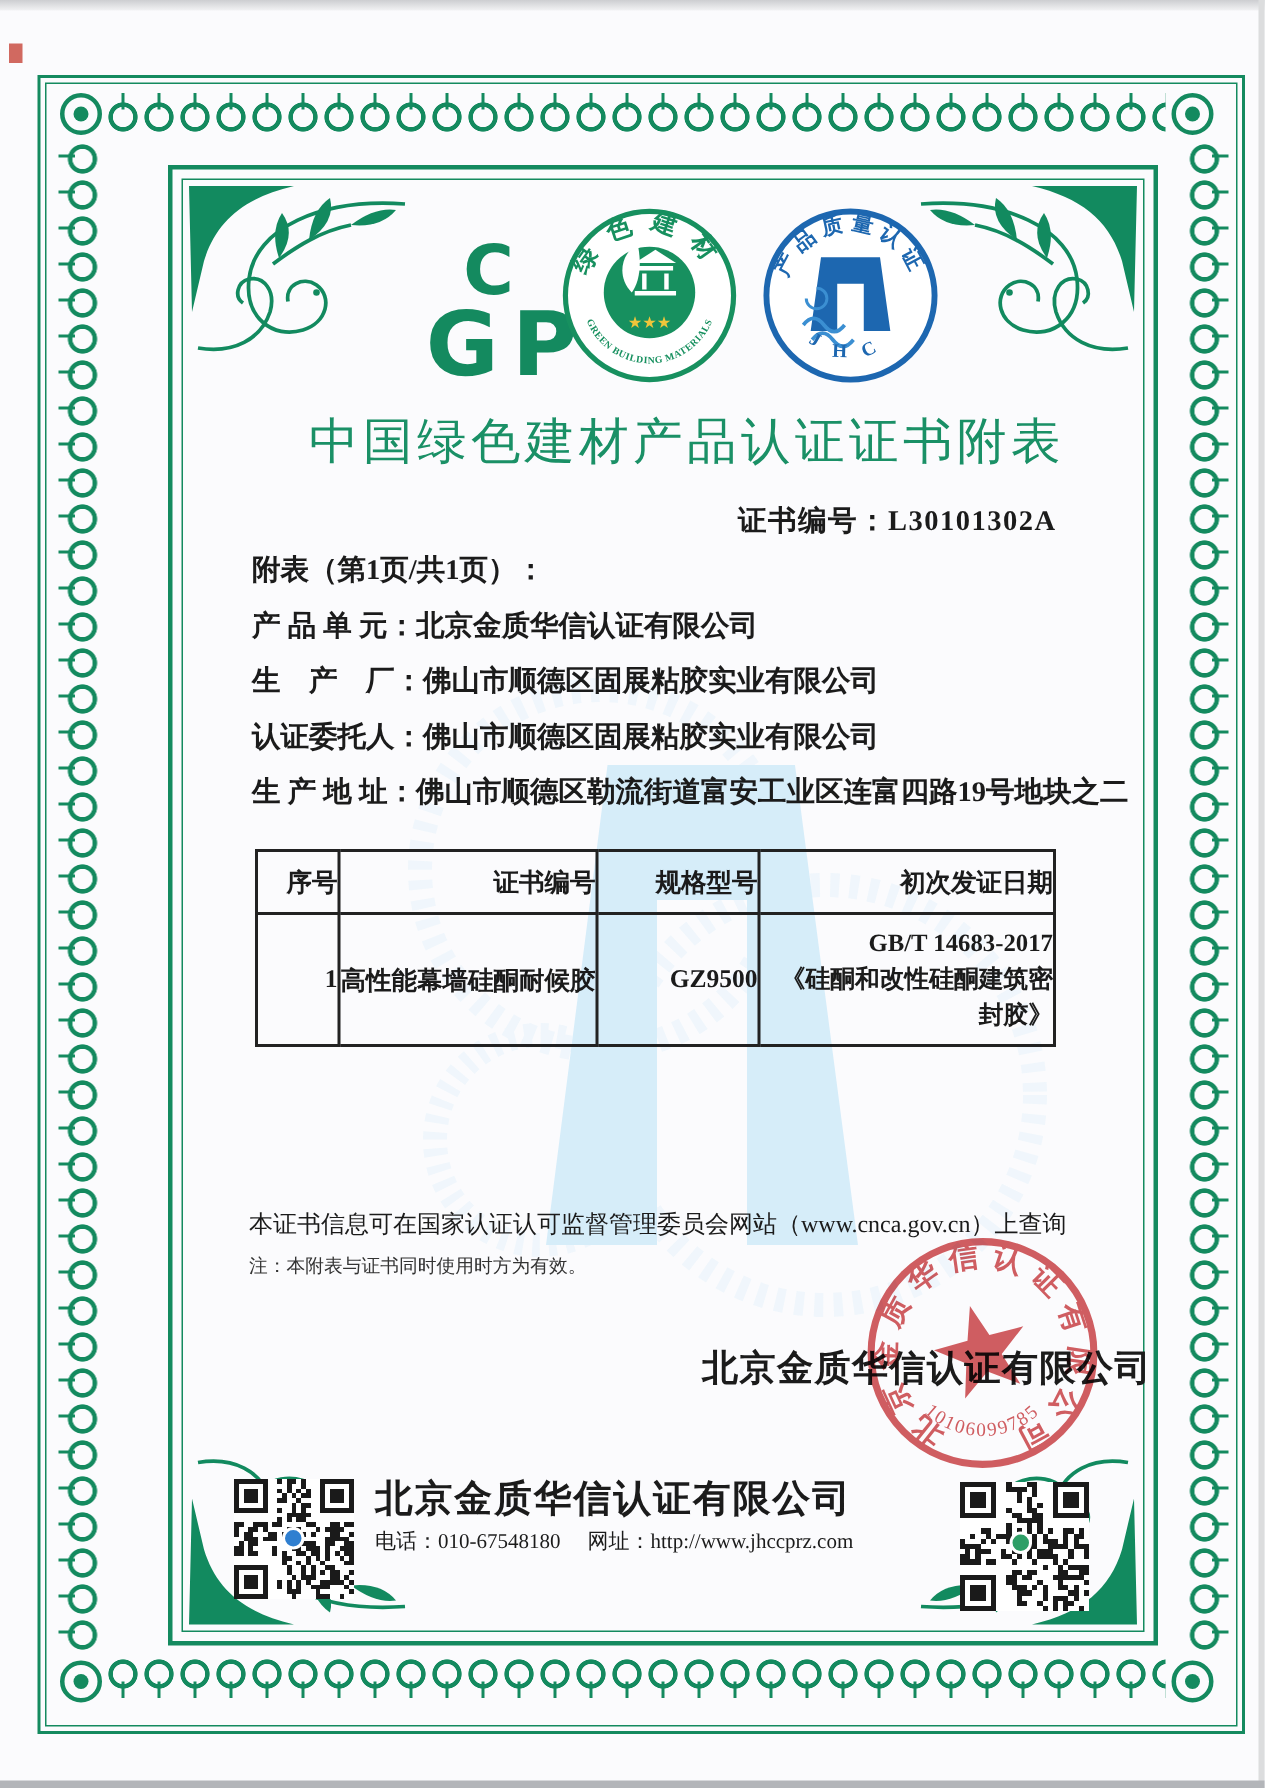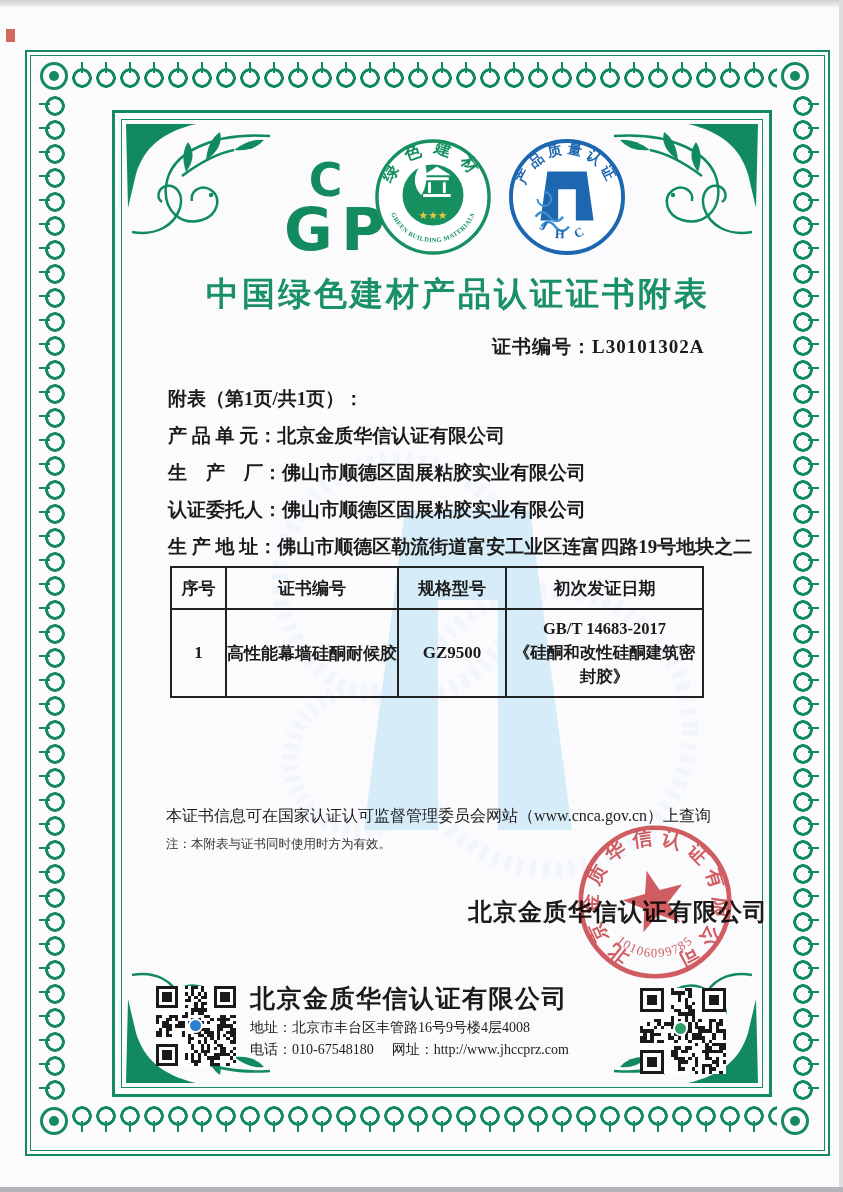--- a/index.html
+++ b/index.html
@@ -54,26 +54,26 @@
 
   
   .watermark{left:250px;top:430px;width:450px;height:470px;opacity:.55;pointer-events:none;}
 
   
   .logo-cgp{left:282px;top:148px;width:110px;height:108px;}
   .badge-green{left:374px;top:138px;width:118px;height:118px;}
   .badge-blue{left:508px;top:138px;width:118px;height:118px;}
 
   
-  .title{left:112px;width:692px;top:272px;text-align:center;font-size:33px;font-weight:bold;
+  .title{left:112px;width:692px;top:272px;text-align:center;font-size:33px;font-weight:normal;
          color:var(--title-green);letter-spacing:3px;}
   .cert-no{left:492px;top:334px;font-size:19px;font-weight:600;letter-spacing:1px;}
-  .fields{left:168px;top:380px;font-size:19px;font-weight:600;line-height:37px;white-space:nowrap;}
+  .fields{left:168px;top:362px;font-size:19px;font-weight:600;line-height:37px;white-space:nowrap;}
   .ctable{left:170px;top:566px;width:532px;border-collapse:collapse;table-layout:fixed;
-          font-size:17px;font-weight:600;text-align:center;}
+          font-size:17px;font-weight:600;text-align:right;}
   .ctable th,.ctable td{border:2px solid #222;padding:0;}
   .ctable th{height:40px;font-weight:600;}
   .ctable td{height:86px;}
   .std{font-size:16.5px;line-height:24px;}
   .dates{left:168px;top:740px;font-size:20px;font-weight:600;line-height:37px;white-space:nowrap;}
   .query{left:166px;top:806px;font-size:16px;font-weight:400;white-space:nowrap;}
   .note{left:166px;top:836px;font-size:12.5px;color:#333;}
   .issuer{left:468px;top:896px;font-size:24px;font-weight:600;letter-spacing:1px;white-space:nowrap;}
 
   
@@ -279,21 +279,20 @@
   </svg>
 
   <svg class="abs qr qr-left" viewBox="0 0 25 25" shape-rendering="crispEdges">
     <rect width="25" height="25" fill="#fff"></rect>
     <path class="qr-mods" fill="#1a1a1a" fill-rule="evenodd" d="M0 0h7v7h-7zM1 1h5v5h-5zM2 2h3v3h-3zM18 0h7v7h-7zM19 1h5v5h-5zM20 2h3v3h-3zM0 18h7v7h-7zM1 19h5v5h-5zM2 20h3v3h-3zM9 0h1v1h-1zM11 0h1v1h-1zM12 0h1v1h-1zM14 0h1v1h-1zM11 1h1v1h-1zM14 1h1v1h-1zM9 2h1v1h-1zM11 2h1v1h-1zM13 2h1v1h-1zM15 2h1v1h-1zM10 3h1v1h-1zM12 3h1v1h-1zM14 3h1v1h-1zM15 3h1v1h-1zM9 4h1v1h-1zM10 4h1v1h-1zM13 4h1v1h-1zM12 5h1v1h-1zM14 5h1v1h-1zM15 5h1v1h-1zM9 6h1v1h-1zM12 6h1v1h-1zM14 6h1v1h-1zM11 7h1v1h-1zM12 7h1v1h-1zM13 7h1v1h-1zM14 7h1v1h-1zM15 7h1v1h-1zM9 8h1v1h-1zM11 8h1v1h-1zM13 8h1v1h-1zM14 8h1v1h-1zM0 9h1v1h-1zM1 9h1v1h-1zM4 9h1v1h-1zM5 9h1v1h-1zM6 9h1v1h-1zM8 9h1v1h-1zM9 9h1v1h-1zM15 9h1v1h-1zM16 9h1v1h-1zM20 9h1v1h-1zM21 9h1v1h-1zM23 9h1v1h-1zM24 9h1v1h-1zM0 10h1v1h-1zM3 10h1v1h-1zM4 10h1v1h-1zM6 10h1v1h-1zM11 10h1v1h-1zM13 10h1v1h-1zM17 10h1v1h-1zM19 10h1v1h-1zM20 10h1v1h-1zM21 10h1v1h-1zM22 10h1v1h-1zM0 11h1v1h-1zM2 11h1v1h-1zM3 11h1v1h-1zM7 11h1v1h-1zM8 11h1v1h-1zM10 11h1v1h-1zM14 11h1v1h-1zM16 11h1v1h-1zM20 11h1v1h-1zM21 11h1v1h-1zM24 11h1v1h-1zM2 12h1v1h-1zM3 12h1v1h-1zM4 12h1v1h-1zM6 12h1v1h-1zM7 12h1v1h-1zM8 12h1v1h-1zM12 12h1v1h-1zM13 12h1v1h-1zM19 12h1v1h-1zM20 12h1v1h-1zM21 12h1v1h-1zM22 12h1v1h-1zM23 12h1v1h-1zM1 13h1v1h-1zM3 13h1v1h-1zM4 13h1v1h-1zM11 13h1v1h-1zM14 13h1v1h-1zM15 13h1v1h-1zM16 13h1v1h-1zM19 13h1v1h-1zM20 13h1v1h-1zM23 13h1v1h-1zM24 13h1v1h-1zM0 14h1v1h-1zM1 14h1v1h-1zM3 14h1v1h-1zM8 14h1v1h-1zM12 14h1v1h-1zM13 14h1v1h-1zM15 14h1v1h-1zM16 14h1v1h-1zM17 14h1v1h-1zM19 14h1v1h-1zM22 14h1v1h-1zM23 14h1v1h-1zM24 14h1v1h-1zM0 15h1v1h-1zM1 15h1v1h-1zM3 15h1v1h-1zM4 15h1v1h-1zM8 15h1v1h-1zM10 15h1v1h-1zM13 15h1v1h-1zM14 15h1v1h-1zM16 15h1v1h-1zM17 15h1v1h-1zM19 15h1v1h-1zM21 15h1v1h-1zM23 15h1v1h-1zM24 15h1v1h-1zM10 16h1v1h-1zM11 16h1v1h-1zM15 16h1v1h-1zM17 16h1v1h-1zM19 16h1v1h-1zM22 16h1v1h-1zM24 16h1v1h-1zM10 17h1v1h-1zM13 17h1v1h-1zM15 17h1v1h-1zM18 17h1v1h-1zM23 17h1v1h-1zM24 17h1v1h-1zM11 18h1v1h-1zM14 18h1v1h-1zM16 18h1v1h-1zM19 18h1v1h-1zM20 18h1v1h-1zM11 19h1v1h-1zM14 19h1v1h-1zM16 19h1v1h-1zM18 19h1v1h-1zM20 19h1v1h-1zM21 19h1v1h-1zM24 19h1v1h-1zM12 20h1v1h-1zM14 20h1v1h-1zM15 20h1v1h-1zM16 20h1v1h-1zM20 20h1v1h-1zM21 20h1v1h-1zM23 20h1v1h-1zM9 21h1v1h-1zM11 21h1v1h-1zM13 21h1v1h-1zM15 21h1v1h-1zM18 21h1v1h-1zM19 21h1v1h-1zM20 21h1v1h-1zM21 21h1v1h-1zM22 21h1v1h-1zM24 21h1v1h-1zM9 22h1v1h-1zM11 22h1v1h-1zM13 22h1v1h-1zM16 22h1v1h-1zM17 22h1v1h-1zM18 22h1v1h-1zM19 22h1v1h-1zM23 22h1v1h-1zM11 23h1v1h-1zM12 23h1v1h-1zM13 23h1v1h-1zM17 23h1v1h-1zM24 23h1v1h-1zM12 24h1v1h-1zM17 24h1v1h-1zM18 24h1v1h-1zM19 24h1v1h-1zM22 24h1v1h-1z"></path>
   </svg>
   <span class="abs qr-icon blue"></span>
 
   <div class="abs footer-text">
     <div class="footer-company">北京金质华信认证有限公司</div>
-    <div class="footer-line">地址：北京市丰台区丰管路16号9号楼4层4008</div>
     <div class="footer-line">
       <span>电话：010-67548180</span><span class="gap"></span><span>网址：http://www.jhccprz.com</span>
     </div>
   </div>
 
   <svg class="abs qr qr-right" viewBox="0 0 25 25" shape-rendering="crispEdges">
     <rect width="25" height="25" fill="#fff"></rect>
     <path class="qr-mods" fill="#1a1a1a" fill-rule="evenodd" d="M0 0h7v7h-7zM1 1h5v5h-5zM2 2h3v3h-3zM18 0h7v7h-7zM19 1h5v5h-5zM20 2h3v3h-3zM0 18h7v7h-7zM1 19h5v5h-5zM2 20h3v3h-3zM9 0h1v1h-1zM13 0h1v1h-1zM14 0h1v1h-1zM9 1h1v1h-1zM10 1h1v1h-1zM11 1h1v1h-1zM12 1h1v1h-1zM14 1h1v1h-1zM11 2h1v1h-1zM14 2h1v1h-1zM11 3h1v1h-1zM13 3h1v1h-1zM13 4h1v1h-1zM15 4h1v1h-1zM9 5h1v1h-1zM13 5h1v1h-1zM14 5h1v1h-1zM10 6h1v1h-1zM11 6h1v1h-1zM14 6h1v1h-1zM15 6h1v1h-1zM11 7h1v1h-1zM12 7h1v1h-1zM13 7h1v1h-1zM14 7h1v1h-1zM15 7h1v1h-1zM9 8h1v1h-1zM13 8h1v1h-1zM15 8h1v1h-1zM4 9h1v1h-1zM5 9h1v1h-1zM9 9h1v1h-1zM11 9h1v1h-1zM13 9h1v1h-1zM15 9h1v1h-1zM17 9h1v1h-1zM20 9h1v1h-1zM21 9h1v1h-1zM23 9h1v1h-1zM2 10h1v1h-1zM5 10h1v1h-1zM7 10h1v1h-1zM8 10h1v1h-1zM9 10h1v1h-1zM14 10h1v1h-1zM16 10h1v1h-1zM20 10h1v1h-1zM22 10h1v1h-1zM23 10h1v1h-1zM0 11h1v1h-1zM4 11h1v1h-1zM6 11h1v1h-1zM9 11h1v1h-1zM10 11h1v1h-1zM11 11h1v1h-1zM14 11h1v1h-1zM16 11h1v1h-1zM17 11h1v1h-1zM18 11h1v1h-1zM20 11h1v1h-1zM22 11h1v1h-1zM0 12h1v1h-1zM1 12h1v1h-1zM2 12h1v1h-1zM3 12h1v1h-1zM13 12h1v1h-1zM14 12h1v1h-1zM17 12h1v1h-1zM18 12h1v1h-1zM19 12h1v1h-1zM20 12h1v1h-1zM22 12h1v1h-1zM23 12h1v1h-1zM24 12h1v1h-1zM1 13h1v1h-1zM3 13h1v1h-1zM4 13h1v1h-1zM5 13h1v1h-1zM8 13h1v1h-1zM10 13h1v1h-1zM11 13h1v1h-1zM13 13h1v1h-1zM15 13h1v1h-1zM16 13h1v1h-1zM17 13h1v1h-1zM21 13h1v1h-1zM24 13h1v1h-1zM0 14h1v1h-1zM1 14h1v1h-1zM3 14h1v1h-1zM8 14h1v1h-1zM9 14h1v1h-1zM11 14h1v1h-1zM13 14h1v1h-1zM15 14h1v1h-1zM16 14h1v1h-1zM17 14h1v1h-1zM18 14h1v1h-1zM21 14h1v1h-1zM24 14h1v1h-1zM0 15h1v1h-1zM1 15h1v1h-1zM2 15h1v1h-1zM3 15h1v1h-1zM5 15h1v1h-1zM6 15h1v1h-1zM10 15h1v1h-1zM14 15h1v1h-1zM18 15h1v1h-1zM20 15h1v1h-1zM16 16h1v1h-1zM19 16h1v1h-1zM21 16h1v1h-1zM22 16h1v1h-1zM23 16h1v1h-1zM24 16h1v1h-1zM10 17h1v1h-1zM11 17h1v1h-1zM13 17h1v1h-1zM14 17h1v1h-1zM19 17h1v1h-1zM20 17h1v1h-1zM23 17h1v1h-1zM24 17h1v1h-1zM9 18h1v1h-1zM10 18h1v1h-1zM12 18h1v1h-1zM13 18h1v1h-1zM18 18h1v1h-1zM19 18h1v1h-1zM20 18h1v1h-1zM21 18h1v1h-1zM22 18h1v1h-1zM23 18h1v1h-1zM9 19h1v1h-1zM10 19h1v1h-1zM15 19h1v1h-1zM19 19h1v1h-1zM24 19h1v1h-1zM10 20h1v1h-1zM11 20h1v1h-1zM12 20h1v1h-1zM14 20h1v1h-1zM16 20h1v1h-1zM19 20h1v1h-1zM20 20h1v1h-1zM22 20h1v1h-1zM11 21h1v1h-1zM12 21h1v1h-1zM13 21h1v1h-1zM16 21h1v1h-1zM21 21h1v1h-1zM22 21h1v1h-1zM24 21h1v1h-1zM11 22h1v1h-1zM16 22h1v1h-1zM18 22h1v1h-1zM19 22h1v1h-1zM20 22h1v1h-1zM22 22h1v1h-1zM11 23h1v1h-1zM12 23h1v1h-1zM15 23h1v1h-1zM18 23h1v1h-1zM20 23h1v1h-1zM21 23h1v1h-1zM16 24h1v1h-1zM18 24h1v1h-1zM20 24h1v1h-1zM23 24h1v1h-1z"></path>
   </svg>
   <span class="abs qr-icon green"></span>

